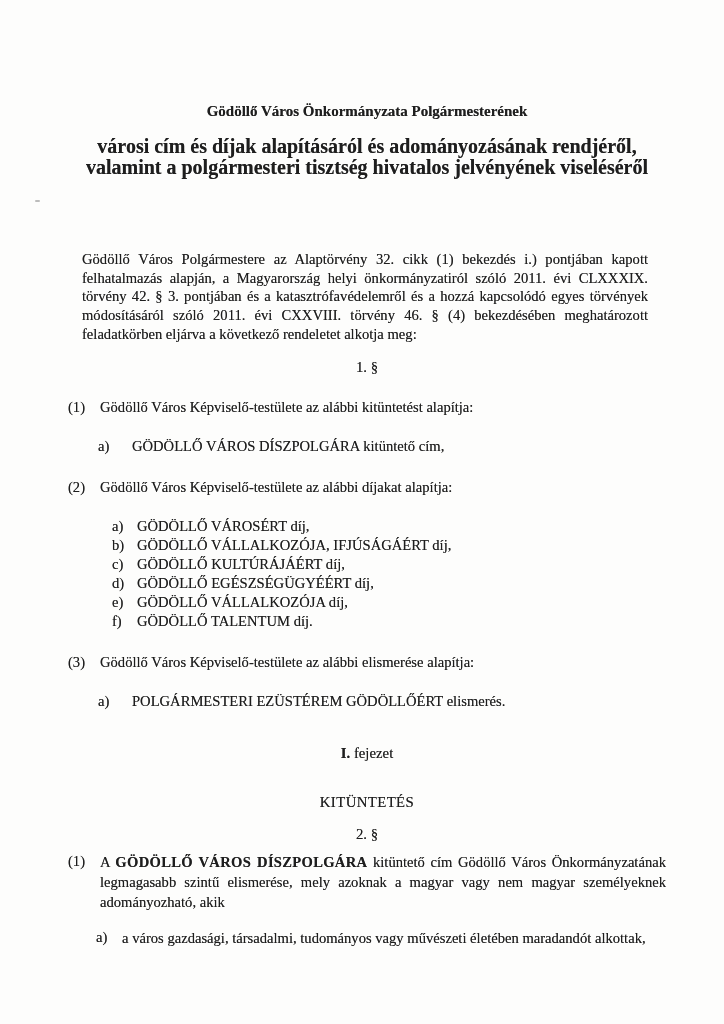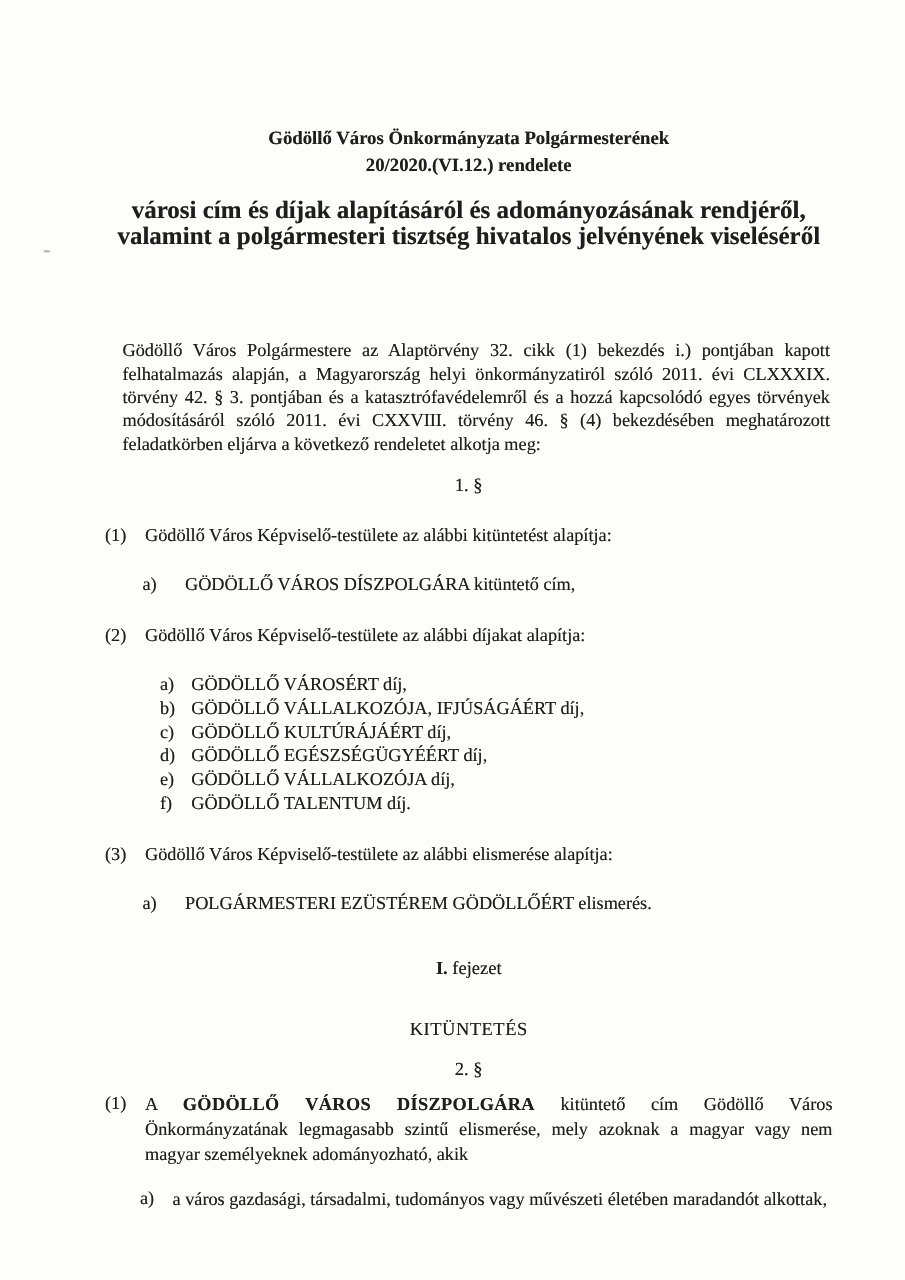--- a/index.html
+++ b/index.html
@@ -6,21 +6,21 @@
   .page{
     position:relative;
     width:724px;height:1024px;
     margin:0 auto;
     background:#fdfdfc;
     overflow:hidden;
     font-family:"Liberation Serif","DejaVu Serif",serif;
     color:#1e1e1e;
     text-shadow:0 0 0.45px rgba(20,20,20,.6);
   }
-  .content{position:absolute;left:84px;right:58px;top:0;}
+  .content{position:absolute;left:68px;right:58px;top:0;}
   .center{text-align:center;}
   .bold{font-weight:bold;}
   .title-block{margin-top:100px;font-size:15px;line-height:22px;font-weight:bold;}
   .subtitle-block{margin:14px auto 0;font-size:20px;line-height:21px;font-weight:bold;max-width:604px;}
   .preamble{
     margin-top:72px;margin-left:14px;
     width:566px;
     font-size:14.6px;line-height:18.7px;
     text-align:justify;
   }
@@ -53,21 +53,20 @@
 </head>
 <body>
 
 <div class="page">
   <div class="artifact"></div>
 
   <div class="content">
 
     <div class="title-block center">
       <div>Gödöllő Város Önkormányzata Polgármesterének</div>
-      <div>20/2020.(VI.12.) rendelete</div>
     </div>
 
     <div class="subtitle-block center">városi cím és díjak alapításáról és adományozásának rendjéről, valamint a polgármesteri tisztség hivatalos jelvényének viseléséről</div>
 
     <p class="preamble">Gödöllő Város Polgármestere az Alaptörvény 32. cikk (1) bekezdés i.) pontjában kapott felhatalmazás alapján, a Magyarország helyi önkormányzatiról szóló 2011. évi CLXXXIX. törvény 42. § 3. pontjában és a katasztrófavédelemről és a hozzá kapcsolódó egyes törvények módosításáról szóló 2011. évi CXXVIII. törvény 46. § (4) bekezdésében meghatározott feladatkörben eljárva a következő rendeletet alkotja meg:</p>
 
     <div class="sec-heading center">1. §</div>
 
     <div class="item lvl1">
       <span class="marker">(1)</span>

